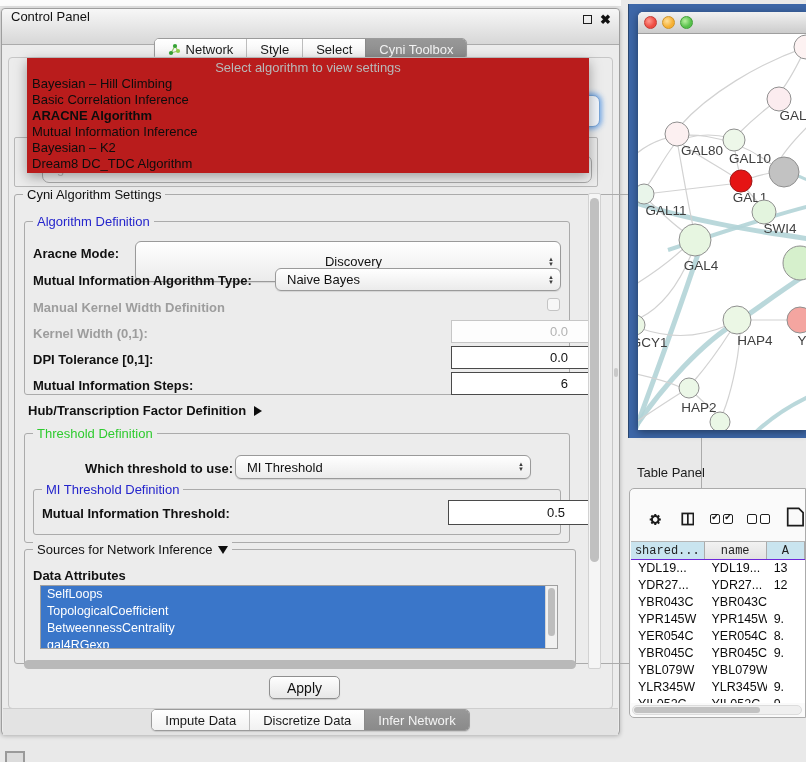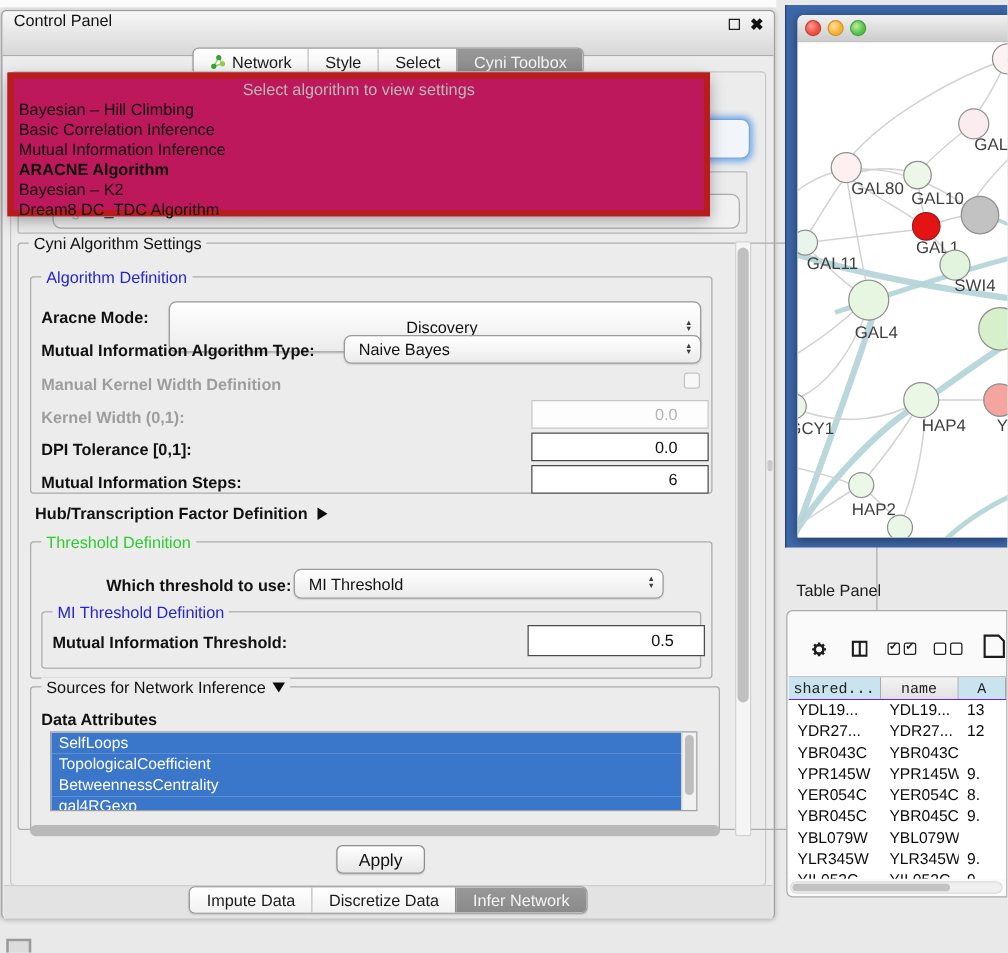--- a/index.html
+++ b/index.html
@@ -37,42 +37,42 @@
   .ghost-group { position:absolute; left:12px; top:128px; width:584px; height:50px;
     border:1px solid #b8b8b8; border-radius:2px; z-index:1; }
   .ghost-combo { position:absolute; left:40px; top:146px; width:550px; height:28px;
     border:1px solid #ababab; border-radius:7px; background:#f1f1f1; z-index:1;
     font-size:13px; line-height:26px; padding-left:14px; color:#bdbdbd; overflow:hidden; }
   .combo-glow { position:absolute; left:558px; top:86px; width:40px; height:32px;
     border:1px solid #7aa6d8; border-radius:7px; background:#f2f6fb; z-index:1;
     box-shadow:0 0 5px 2px rgba(100,160,230,.85); }
 
   
-  .dd-popup { position:absolute; left:4px; top:49px; width:562px; height:115px; background:#be185d;
-    border:5px solid #b91c1c; box-shadow:0 4px 12px rgba(0,0,0,.35); z-index:10; }
+  .dd-popup { position:absolute; left:25px; top:49px; width:562px; height:115px; background:#b91c1c;
+    border:1px solid #b91c1c; box-shadow:0 4px 12px rgba(0,0,0,.35); z-index:10; }
   .dd-hint { text-align:center; color:#b9b9b9; font-size:13px; height:16px; line-height:16px; margin-top:1px; }
   .dd-item { height:16px; line-height:16px; font-size:13px; padding-left:4px; color:#0d0d0d; white-space:nowrap; }
   .dd-item.bold { font-weight:bold; }
 
   
   .grp { position:absolute; border:1px solid #ababab; border-radius:3px; }
   .grp>.legend { position:absolute; top:-8px; left:8px; background:#ececec; padding:0 4px; font-size:13px; white-space:nowrap; display:flex; align-items:center; gap:5px; }
   .legend.blue { color:#2525cc; }
   .legend.green { color:#2fcb2f; }
   .lbl { position:absolute; font-size:13px; font-weight:bold; white-space:nowrap; }
   .lbl.dis { color:#9d9d9d; }
   .lbl.plain { font-weight:bold; }
 
   .combo { position:absolute; border:1px solid #9a9a9a; border-radius:6px;
     background:linear-gradient(#ffffff,#ebebeb); font-size:13px; display:flex; align-items:center;
     padding-left:11px; box-shadow:0 1px 1px rgba(0,0,0,.1); }
   .combo .arrows { position:absolute; right:6px; top:50%; transform:translateY(-50%);
     display:flex; flex-direction:column; font-size:6px; line-height:5px; color:#3c3c3c; }
   .field { position:absolute; background:#fff; border:1px solid #4a4a4a; font-size:13px;
-    display:flex; align-items:center; justify-content:flex-end; padding-right:24px; }
+    display:flex; align-items:center; justify-content:flex-end; padding-right:24px;margin-left:26px; }
   .field.dis { border:1px solid #c6c6c6; color:#b3b3b3; background:#fdfdfd; }
   .checkbox { position:absolute; width:13px; height:13px; border:1px solid #c4c4c4; border-radius:3px; background:#f7f7f7; }
 
   .tri-right { width:0; height:0; border-left:8px solid #0d0d0d; border-top:5px solid transparent; border-bottom:5px solid transparent; display:inline-block; }
   .tri-down { width:0; height:0; border-top:8px solid #0d0d0d; border-left:5px solid transparent; border-right:5px solid transparent; display:inline-block; }
 
   .attr-list { position:absolute; left:38px; top:576px; width:518px; height:64px; background:#fff;
     border:1px solid #9f9f9f; overflow:hidden; }
   .attr-item { background:#3a76c9; color:#fff; font-size:12.5px; height:17px; line-height:17px; padding-left:6px; }
   .attr-scroll { position:absolute; right:0; top:0; bottom:0; width:12px; background:#f1f1f1; border-left:1px solid #d4d4d4; }
@@ -168,22 +168,22 @@
     <div class="ghost-combo">
       <span>gal-filtered sif default node</span>
     </div>
     <div class="combo-glow"></div>
 
     <div class="dd-popup">
       <div class="dd-hint">Select algorithm to view settings</div>
       <div id="dd-items">
           <div class="dd-item">Bayesian – Hill Climbing</div>
           <div class="dd-item">Basic Correlation Inference</div>
+          <div class="dd-item bold">ARACNE Algorithm</div>
           <div class="dd-item">Mutual Information Inference</div>
-          <div class="dd-item bold">ARACNE Algorithm</div>
           <div class="dd-item">Bayesian – K2</div>
           <div class="dd-item">Dream8 DC_TDC Algorithm</div>
         </div>
     </div>
 
     <div class="grp" style="left:12px; top:185px; width:688px; height:470px;">
       <span class="legend">Cyni Algorithm Settings</span>
     </div>
 
     <div class="grp" style="left:22px; top:212px; width:546px; height:174px;">

